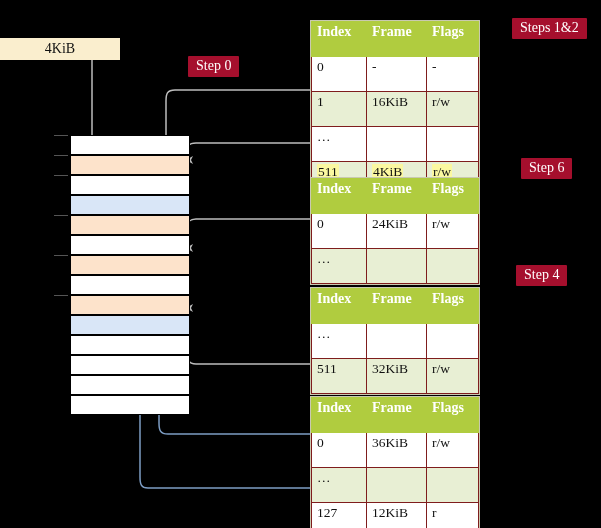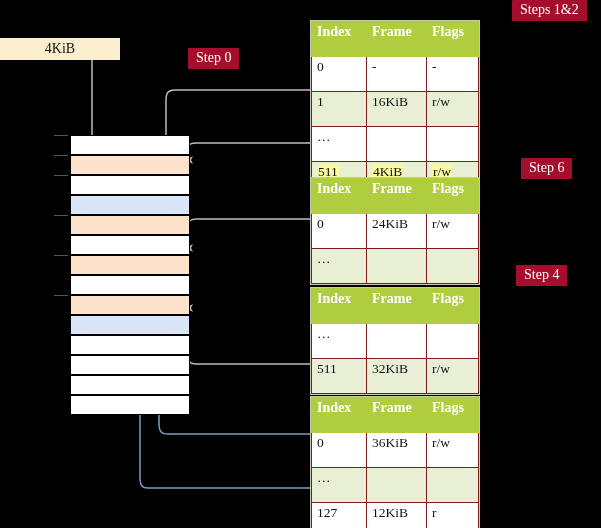--- a/index.html
+++ b/index.html
@@ -162,22 +162,22 @@
       <div class="mrow orange" style="top: 160px; width: 120px; height: 20px;"></div>
       <div class="tick" style="top: 160px;"></div>
       <div class="mrow blue" style="top: 180px; width: 120px; height: 20px;"></div>
       <div class="mrow white" style="top: 200px; width: 120px; height: 20px;"></div>
       <div class="mrow white" style="top: 220px; width: 120px; height: 20px;"></div>
       <div class="mrow white" style="top: 240px; width: 120px; height: 20px;"></div>
       <div class="mrow white" style="top: 260px; width: 120px; height: 20px;"></div>
     </div>
 
   <div id="badges">
-      <div class="step-badge" style="left: 188px; top: 48px;">Step 0</div>
-      <div class="step-badge" style="left: 512px; top: 0;">Steps 1&amp;2</div>
+      <div class="step-badge" style="left: 188px; top: 56px;">Step 0</div>
+      <div class="step-badge" style="left: 512px; top: 18px;">Steps 1&amp;2</div>
       <div class="step-badge" style="left: 521px; top: 158px;">Step 6</div>
       <div class="step-badge" style="left: 516px; top: 265px; font-family: Liberation Serif, serif;">Step 4</div>
     </div>
 
   <div id="tables">
       <table class="ptable" style="left: 311px; top: 21px;">
         <thead>
           <tr>
             <th class="col-i">Index</th>
             <th class="col-f">Frame</th>

